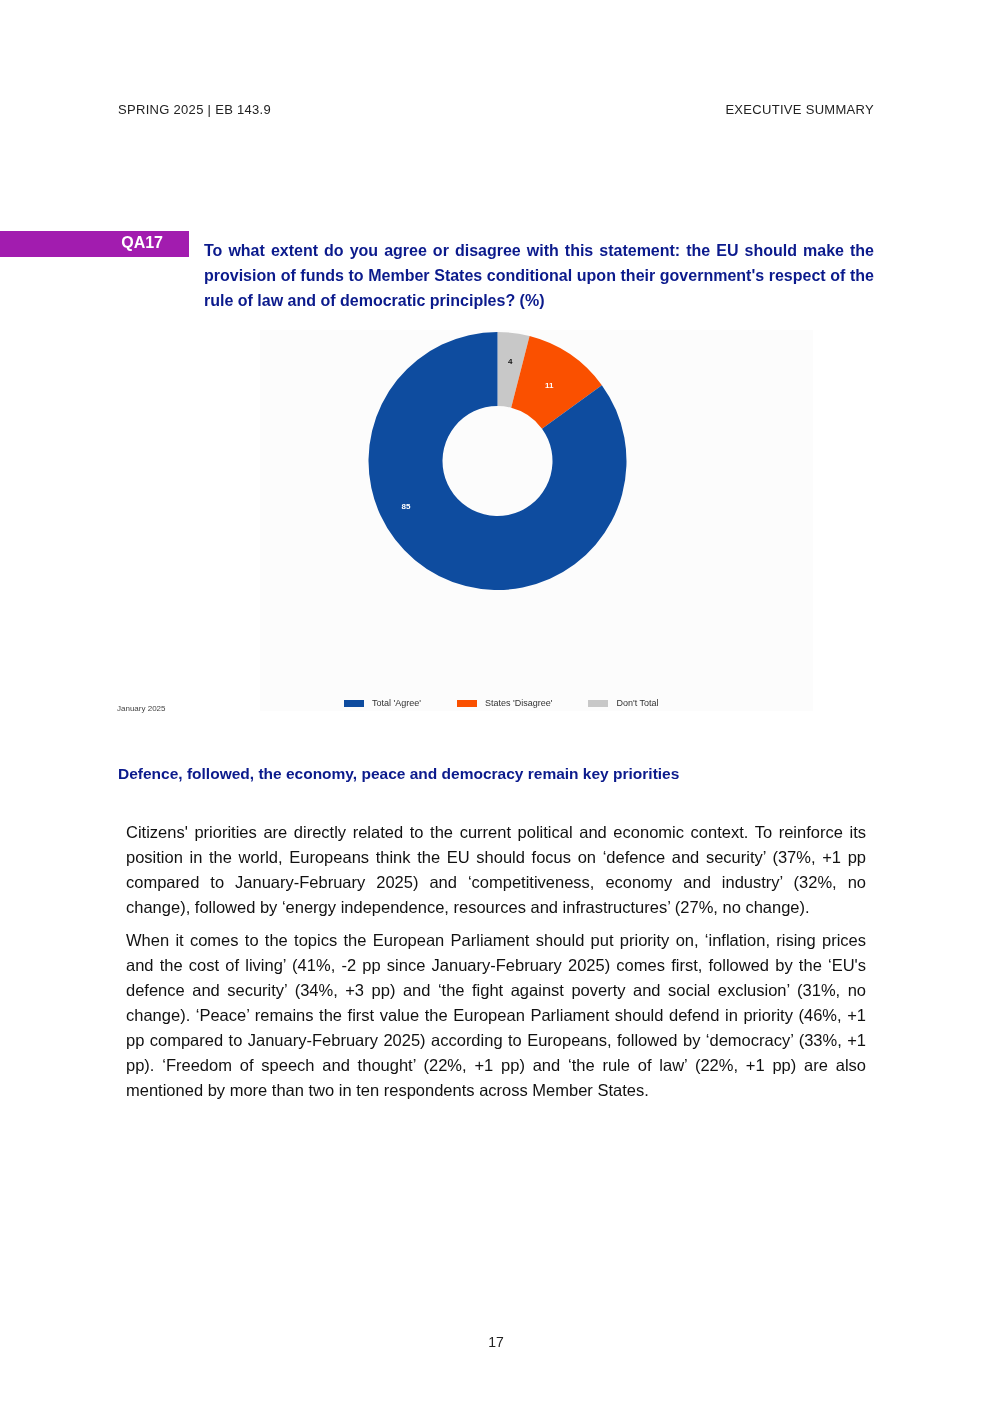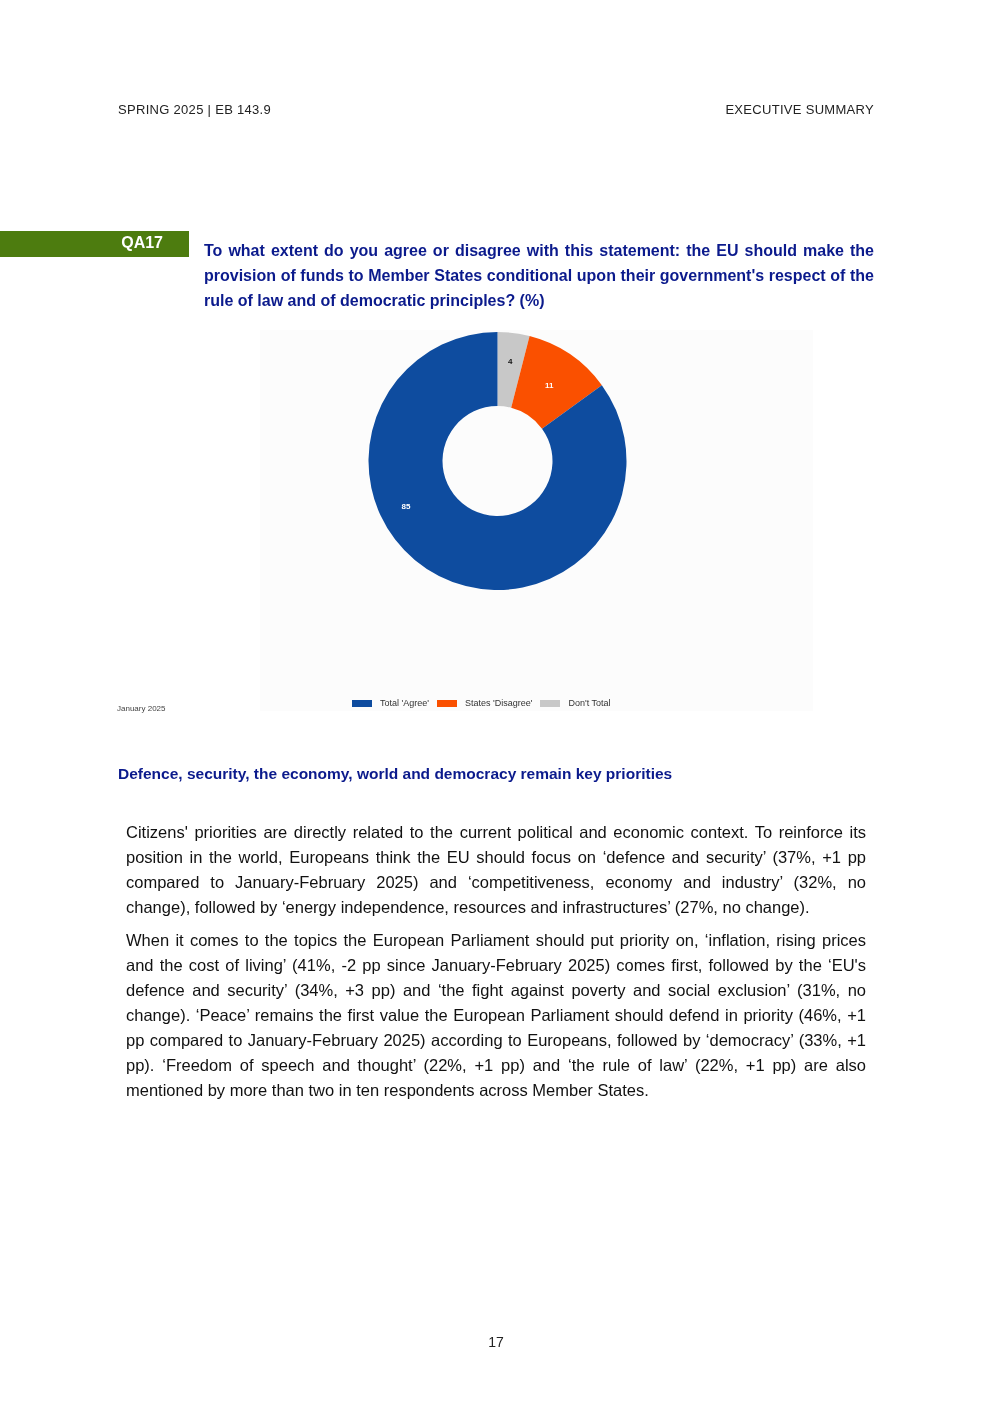--- a/index.html
+++ b/index.html
@@ -10,39 +10,39 @@
     }
     .header-left, .header-right {
       position: absolute; top: 102px; font-size: 13px; letter-spacing: 0.3px;
       color: #222;
     }
     .header-left { left: 118px; }
     .header-right { right: 118px; }
 
     .qa-bar {
       position: absolute; left: 0; top: 231px; width: 189px; height: 26px;
-      background: #4d7c0f;
+      background: #a21caf;
     }
     .qa-label {
       position: absolute; right: 26px; top: 3px; color: #fff; font-weight: bold;
       font-size: 16px;
     }
     .question-title {
       position: absolute; left: 204px; top: 238px; width: 670px;
       color: #0b1a8c; font-weight: bold; font-size: 16px; line-height: 25px;
       text-align: justify; text-align-last: left;
     }
 
     .chart-area {
       position: absolute; left: 260px; top: 330px; width: 553px; height: 381px;
       background: #fcfcfc;
     }
     .donut-svg { position: absolute; left: 0; top: 0; }
     .legend {
-      position: absolute; left: 92px; top: 368px; display: flex; gap: 8px;
+      position: absolute; left: 84px; top: 368px; display: flex; gap: 36px;
       font-size: 9px; color: #333; align-items: center;
     }
     .legend-item { display: flex; align-items: center; gap: 8px; }
     .legend-swatch { width: 20px; height: 7px; display: inline-block; }
     .source-date {
       position: absolute; left: 117px; top: 704px; font-size: 8px; color: #444;
     }
 
     .section-heading {
       position: absolute; left: 118px; top: 765px; color: #0b1a8c;
@@ -90,19 +90,19 @@
       <span>States 'Disagree'</span>
     </div>
     <div class="legend-item">
       <span class="legend-swatch" style="background:#c8c8c8"></span>
       <span>Don't Total</span>
     </div>
   </div>
 </div>
 <div class="source-date">January 2025</div>
 
-<div class="section-heading">Defence, security, the economy, world and democracy remain key priorities</div>
+<div class="section-heading">Defence, followed, the economy, peace and democracy remain key priorities</div>
 <div class="body-text">
   <p>Citizens' priorities are directly related to the current political and economic context. To reinforce its position in the world, Europeans think the EU should focus on ‘defence and security’ (37%, +1 pp compared to January-February 2025) and ‘competitiveness, economy and industry’ (32%, no change), followed by ‘energy independence, resources and infrastructures’ (27%, no change).</p>
   <p>When it comes to the topics the European Parliament should put priority on, ‘inflation, rising prices and the cost of living’ (41%, -2 pp since January-February 2025) comes first, followed by the ‘EU's defence and security’ (34%, +3 pp) and ‘the fight against poverty and social exclusion’ (31%, no change). ‘Peace’ remains the first value the European Parliament should defend in priority (46%, +1 pp compared to January-February 2025) according to Europeans, followed by ‘democracy’ (33%, +1 pp). ‘Freedom of speech and thought’ (22%, +1 pp) and ‘the rule of law’ (22%, +1 pp) are also mentioned by more than two in ten respondents across Member States.</p>
 </div>
 
 <div class="page-number">17</div>
 
 </body></html>

